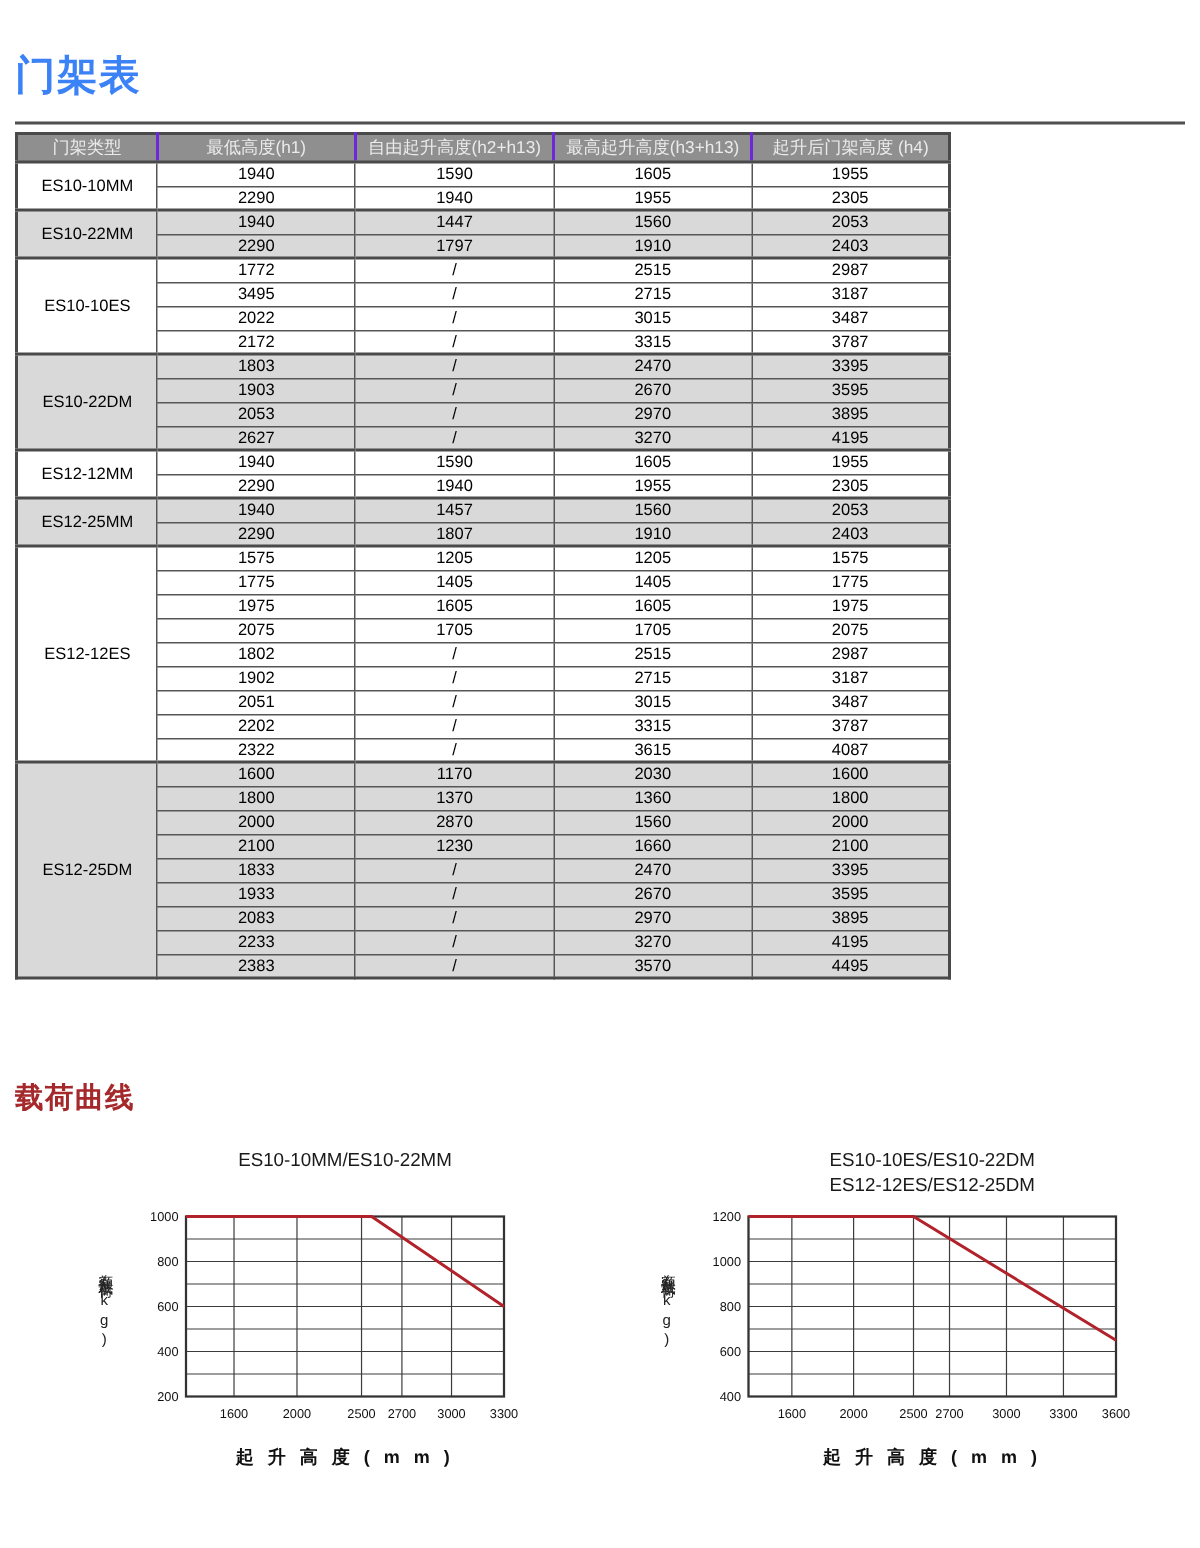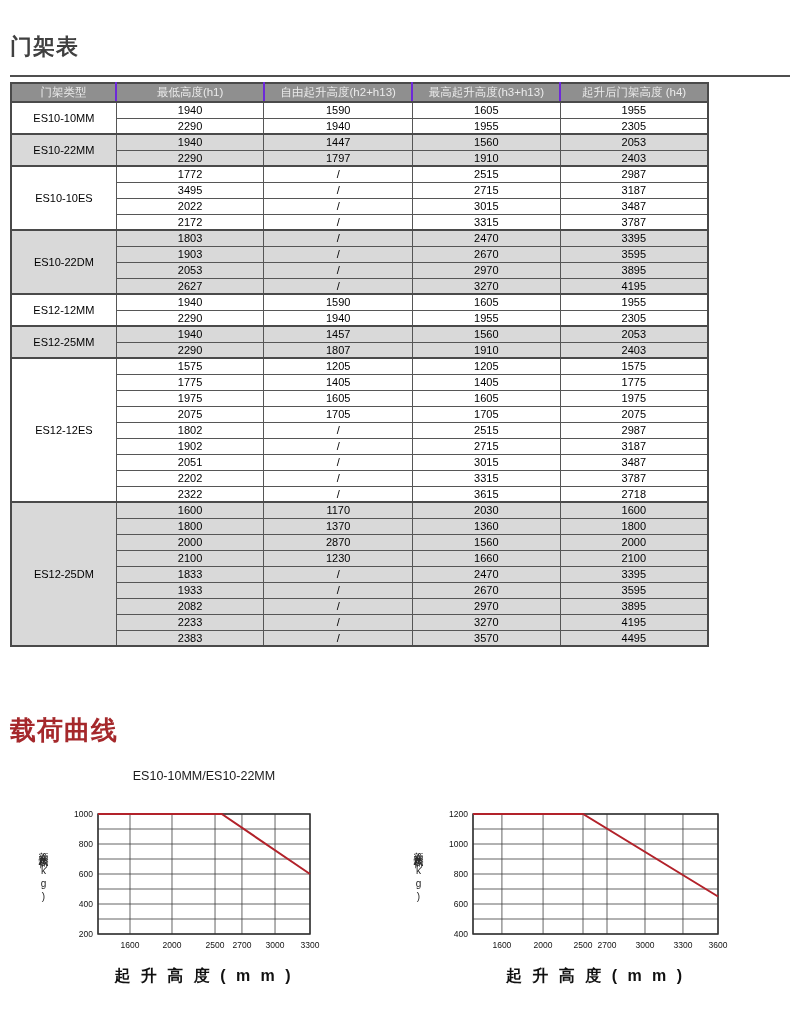--- a/index.html
+++ b/index.html
@@ -2,61 +2,61 @@
 <html><head>
 <meta charset="utf-8">
 <style>
   * { margin:0; padding:0; box-sizing:border-box; }
   html,body { background:#fff; }
   .page {
     position:relative; width:800px; height:1032px; background:#ffffff;
     font-family:"Liberation Sans","DejaVu Sans",sans-serif; overflow:hidden;
   }
   .section-title {
-    color:#404040; font-weight:bold; font-size:22px;
+    color:#3b82f6; font-weight:bold; font-size:27px;
     margin:32px 0 0 10px; letter-spacing:1px;
   }
   .top-rule {
     width:780px; height:2px; background:#4f4f4f; margin:13px 0 0 10px;
   }
   table.mast-table {
-    width:699px; margin:5px 0 0 10px; border-collapse:collapse;
+    width:624px; margin:5px 0 0 10px; border-collapse:collapse;
     table-layout:fixed; border:2px solid #4a4a4a; font-size:11px; color:#000;
   }
   table.mast-table th {
     background:#8f8f8f; color:#ebebeb; font-weight:normal; font-size:11.5px;
     height:19px; border-left:2px solid #6d28d9; border-bottom:2px solid #4a4a4a;
     text-align:center; padding:0;
   }
   table.mast-table th:first-child { border-left:none; }
   table.mast-table td {
     border:1px solid #565656; text-align:center; height:16px;
     padding:0; line-height:14px; background:#ffffff;
   }
   tr.group-start td { border-top:2px solid #4a4a4a; }
   tr.shaded td { background:#d9d9d9; }
   .curve-title {
-    color:#a5282b; font-weight:bold; font-size:26px;
+    color:#a5282b; font-weight:bold; font-size:19px;
     margin:66px 0 0 10px; letter-spacing:1px;
   }
-  .charts-row { position:relative; display:flex; margin-top:20px; height:230px; }
+  .charts-row { position:relative; display:flex; margin-top:20px; height:230px;margin-left:26px; }
   .chart { position:relative; height:220px; }
   .chart-title {
     position:absolute; top:0; text-align:center; white-space:nowrap;
     font-size:12.5px; color:#1a1a1a; line-height:17px;
   }
   .chart-svg { position:absolute; left:40px; top:42px; }
   .chart-ylabel {
     position:absolute; left:10px; top:46px; height:120px; width:16px;
     writing-mode:vertical-rl; text-orientation:upright;
     font-size:10px; color:#222; letter-spacing:2px; text-align:center;
   }
   .chart-xlabel {
     position:absolute; text-align:center; white-space:nowrap;
-    font-size:16px; color:#111; letter-spacing:3px; font-weight:bold; top:198px;
+    font-size:12px; color:#111; letter-spacing:3px; font-weight:bold; top:198px;
   }
   .grid { stroke:#3c3c3c; stroke-width:0.8; }
   .plot-border { fill:none; stroke:#333; stroke-width:1.5; }
   .tick { font-size:8.5px; fill:#111; font-family:"Liberation Sans",sans-serif; }
 </style>
 </head>
 <body>
 
 <div class="page">
 
@@ -230,21 +230,21 @@
         <tr>
           <td>2202</td>
           <td>/</td>
           <td>3315</td>
           <td>3787</td>
         </tr>
         <tr>
           <td>2322</td>
           <td>/</td>
           <td>3615</td>
-          <td>2718</td>
+          <td>4087</td>
         </tr>
         <tr class="group-start shaded">
           <td rowspan="9">ES12-25DM</td>
           <td>1600</td>
           <td>1170</td>
           <td>2030</td>
           <td>1600</td>
         </tr>
         <tr class="shaded">
           <td>1800</td>
@@ -270,21 +270,21 @@
           <td>2470</td>
           <td>3395</td>
         </tr>
         <tr class="shaded">
           <td>1933</td>
           <td>/</td>
           <td>2670</td>
           <td>3595</td>
         </tr>
         <tr class="shaded">
-          <td>2082</td>
+          <td>2083</td>
           <td>/</td>
           <td>2970</td>
           <td>3895</td>
         </tr>
         <tr class="shaded">
           <td>2233</td>
           <td>/</td>
           <td>3270</td>
           <td>4195</td>
         </tr>
@@ -332,20 +332,24 @@
           <text x="107.988" y="138" text-anchor="middle" class="tick">2000</text>
           <text x="151.024" y="138" text-anchor="middle" class="tick">2500</text>
           <text x="177.948" y="138" text-anchor="middle" class="tick">2700</text>
           <text x="211.01999999999998" y="138" text-anchor="middle" class="tick">3000</text>
           <text x="246" y="138" text-anchor="middle" class="tick">3300</text>
           <polyline points="34,4 157.755,4 246,64" fill="none" stroke="#b2222a" stroke-width="2"></polyline>
         </svg>
         <div class="chart-xlabel" style="left: 74px; width: 212px;">起 升 高 度 ( m m )</div>
       </div>
       <div class="chart" style="margin-left: 75px; width: 333px;">
+        <div class="chart-title" style="left: 74px; width: 245px;">
+          <div>ES10-10ES/ES10-22DM</div>
+          <div>ES12-12ES/ES12-25DM</div>
+        </div>
         <div class="chart-ylabel">额定载荷(kg)</div>
         <svg width="293" height="154" class="chart-svg">
           <line x1="34" y1="124" x2="279" y2="124" class="grid"></line>
           <line x1="34" y1="109" x2="279" y2="109" class="grid"></line>
           <line x1="34" y1="94" x2="279" y2="94" class="grid"></line>
           <line x1="34" y1="79" x2="279" y2="79" class="grid"></line>
           <line x1="34" y1="64" x2="279" y2="64" class="grid"></line>
           <line x1="34" y1="49" x2="279" y2="49" class="grid"></line>
           <line x1="34" y1="34" x2="279" y2="34" class="grid"></line>
           <line x1="34" y1="19" x2="279" y2="19" class="grid"></line>

